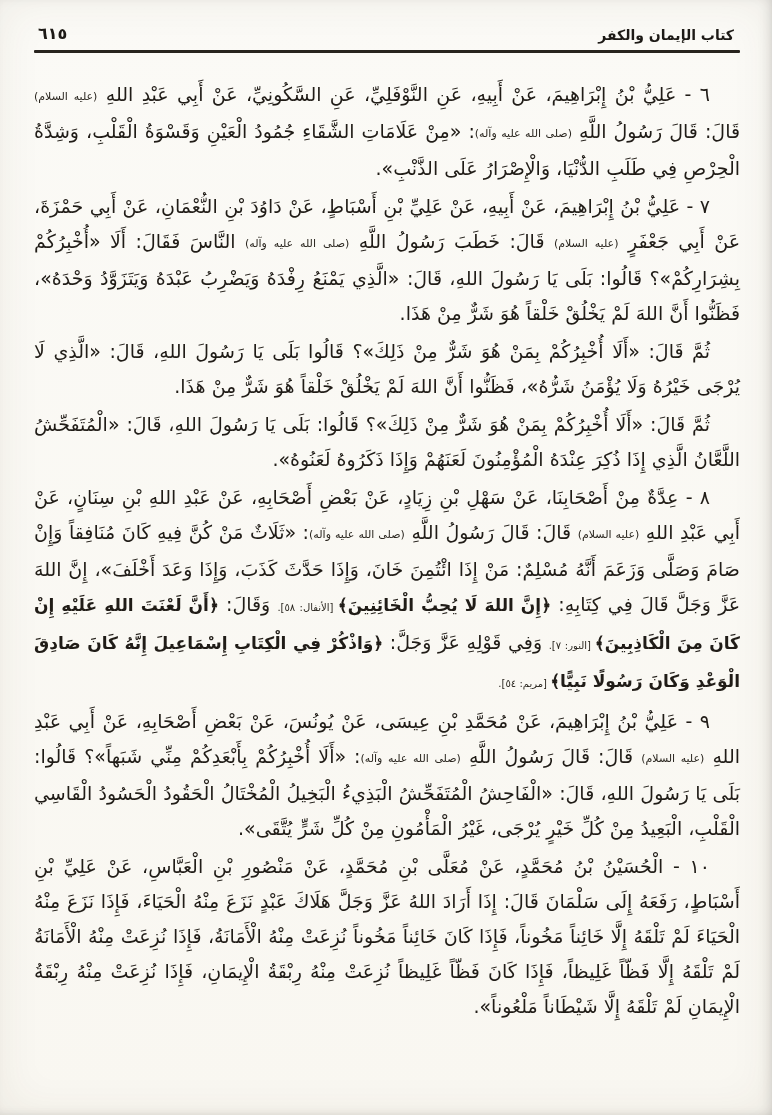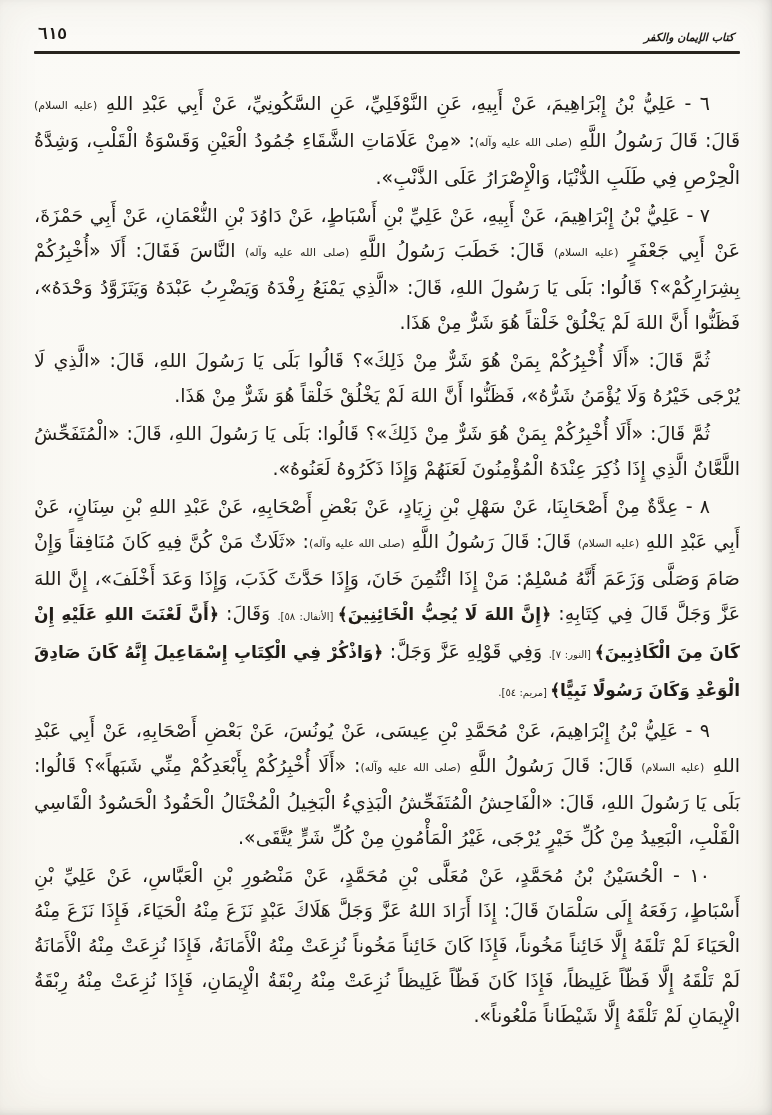--- a/index.html
+++ b/index.html
@@ -24,40 +24,38 @@
   }
 
   .header {
     display: flex;
     justify-content: space-between;
     align-items: flex-end;
     padding: 0 6px 7px 4px;
   }
 
   .title {
-    font-size: 11px;
+    font-size: 14px;
     font-weight: bold;
     letter-spacing: 0.2px;
-    font-style: italic;
   }
 
   .pagenum {
     font-size: 16px;
     font-weight: bold;
-    font-family: Liberation Mono, monospace;
   }
 
   .rule {
     height: 3px;
     background: #28241e;
     border-radius: 1px;
   }
 
   .body {
-    margin-top: 32px;
+    margin-top: 24px;
     font-size: 19px;
     line-height: 35px;
     text-align: justify;
     color: #201c17;
   }
 
   .para {
     margin: 0 0 3px 0;
     text-indent: 30px;
   }

